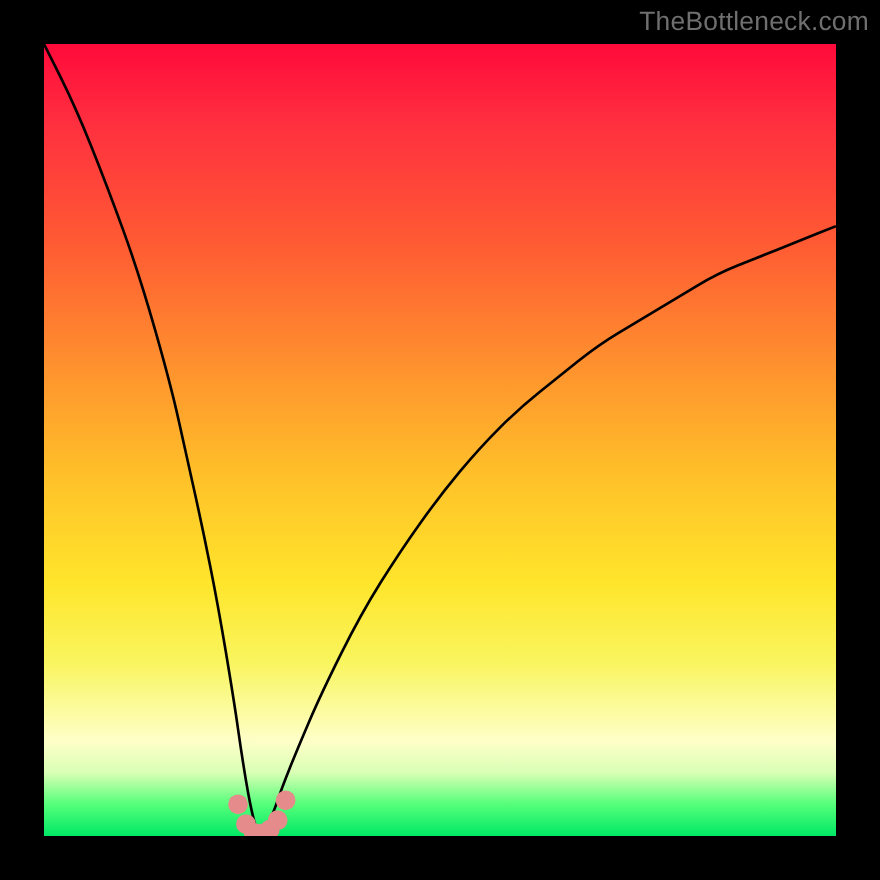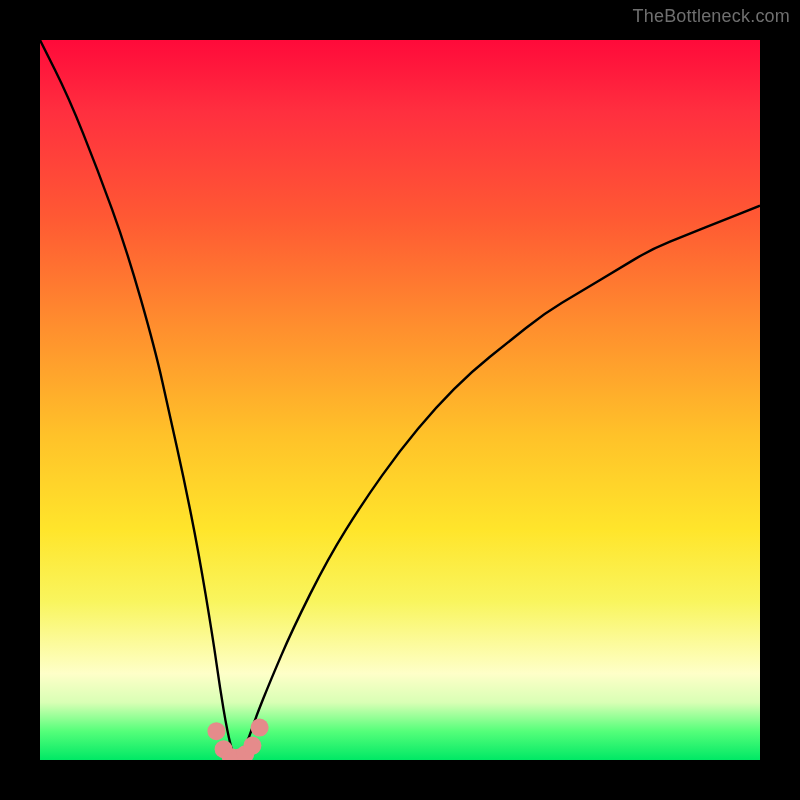--- a/index.html
+++ b/index.html
@@ -39,21 +39,21 @@
       #d9ffb5 92%,
       #55ff7a 96%,
       #00e865 100%
     );
   }
   .watermark {
     position: absolute;
     top: 6px;
     right: 10px;
     color: #6f6f6f;
-    font-size: 18px;
+    font-size: 24px;
     letter-spacing: 0.2px;
     user-select: none;
   }
   svg.curve {
     position: absolute;
     top: 0;
     left: 0;
     width: 720px;
     height: 720px;
   }

